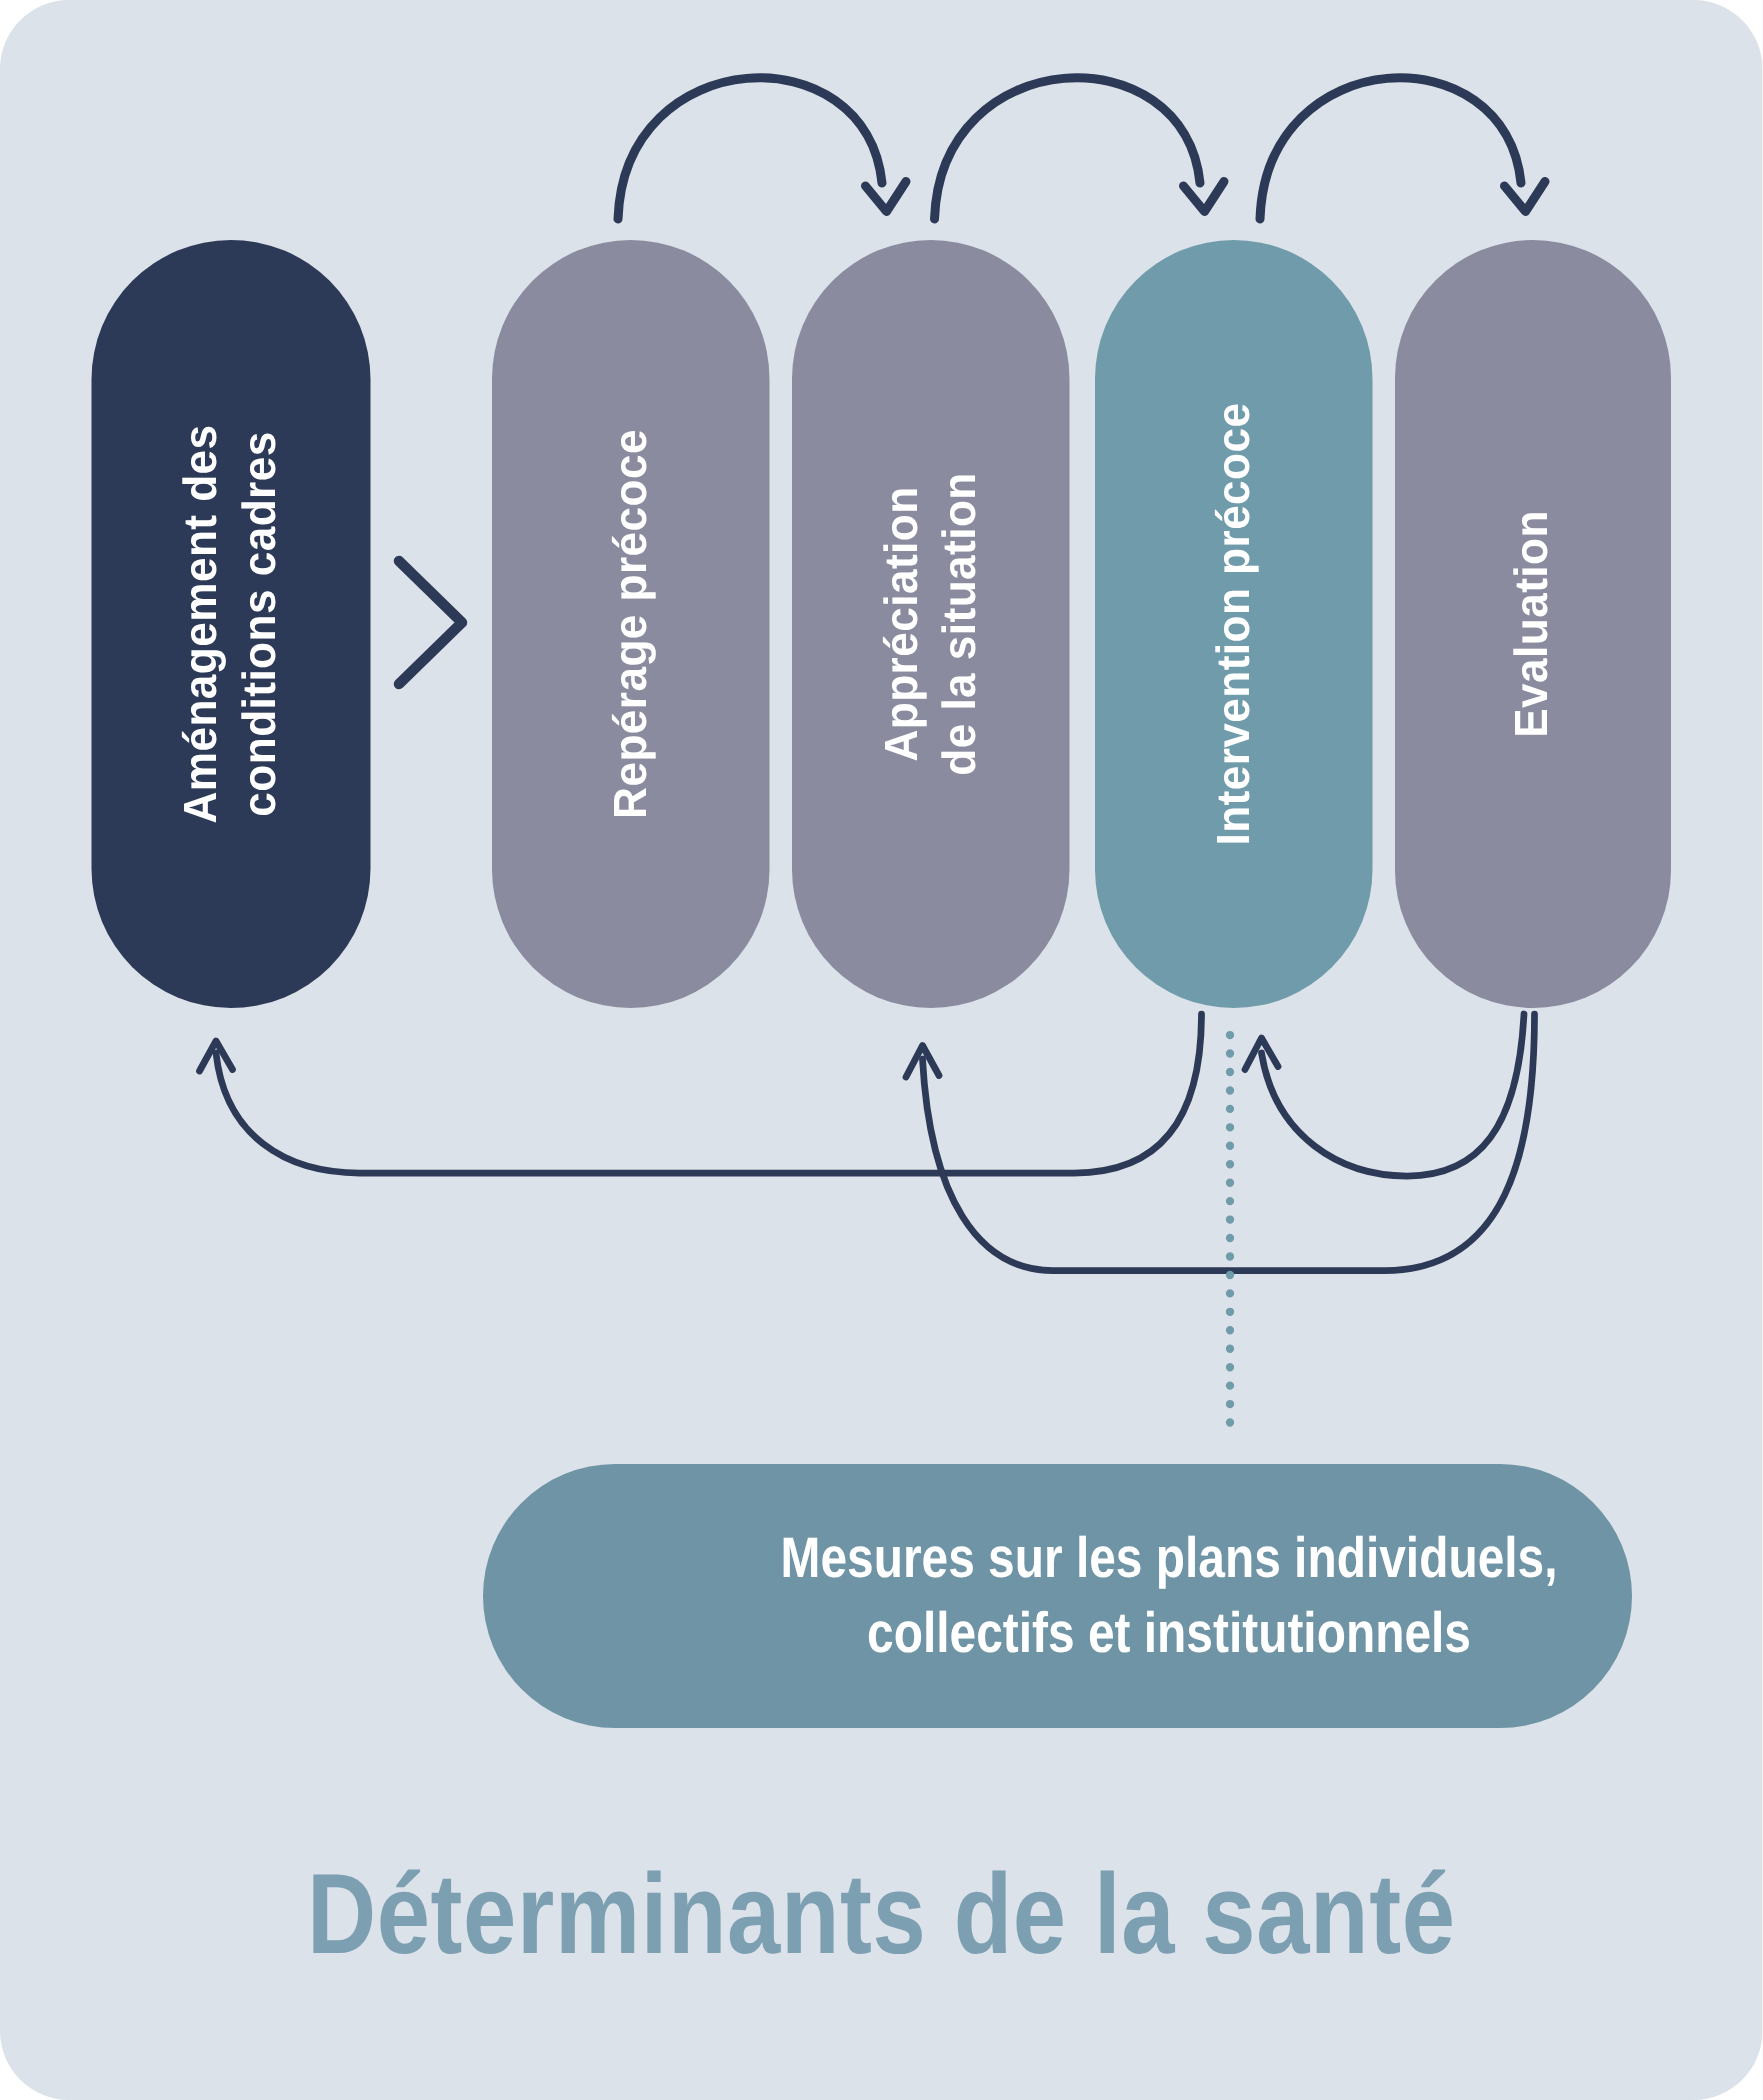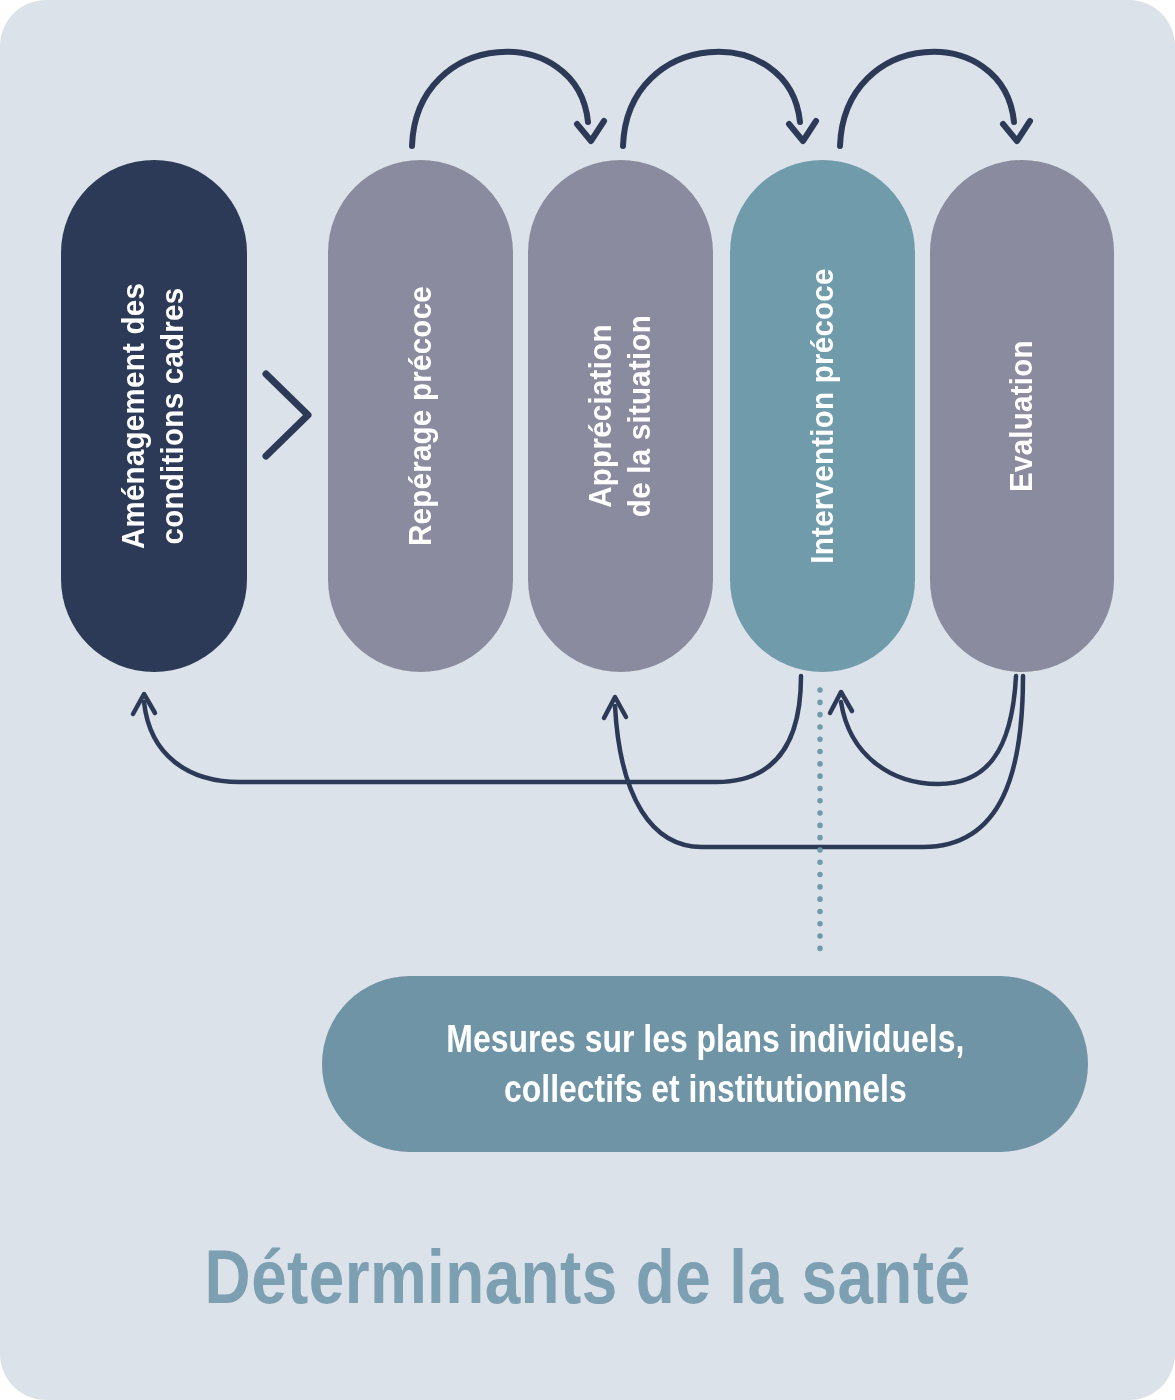--- a/index.html
+++ b/index.html
@@ -8,21 +8,21 @@
   .canvas{position:relative;width:1175px;height:1400px;
           border-radius:46px;overflow:hidden;}
   .overlay{position:absolute;left:0;top:0;pointer-events:none;}
   .pill{position:absolute;top:160px;height:512px;border-radius:93px;}
   .pill-label{position:absolute;top:50%;left:50%;
       transform:translate(-50%,-50%) rotate(-90deg) scaleX(0.95);
       white-space:pre-line;text-align:center;width:max-content;
       color:#ffffff;font-size:31px;font-weight:700;line-height:1.25;
       letter-spacing:0.3px;}
   .measures-box{position:absolute;left:322px;top:976px;width:766px;height:176px;
-      border-radius:88px;display:flex;align-items:center;justify-content:center;}
+      border-radius:88px;display:flex;align-items:center;justify-content:flex-end;}
   .measures-label{color:#ffffff;font-size:38px;font-weight:700;line-height:1.32;
       text-align:center;white-space:pre-line;transform:scaleX(0.84);
       transform-origin:center;}
   .footer-title{position:absolute;left:0;top:1228px;width:1175px;height:96px;
       display:flex;align-items:center;justify-content:center;
       font-size:76px;font-weight:700;letter-spacing:0.5px;
       transform:scaleX(0.84);transform-origin:center;}
 </style>
 </head>
 <body>

